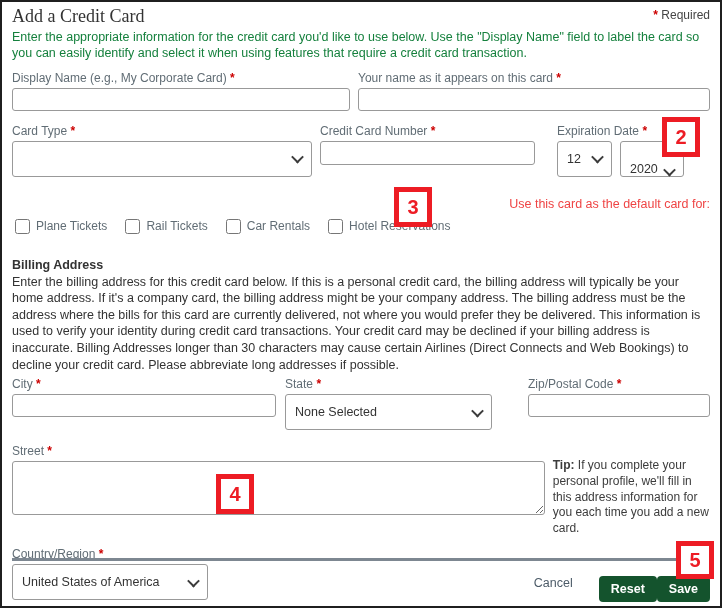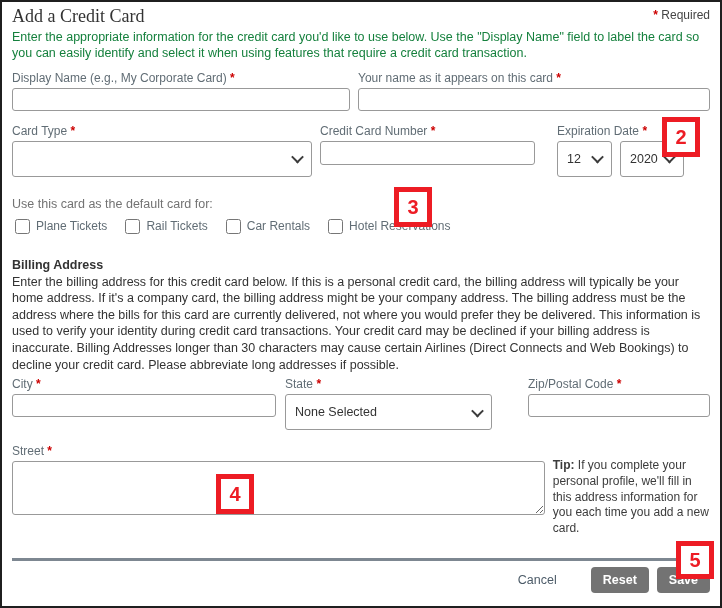--- a/index.html
+++ b/index.html
@@ -19,38 +19,38 @@
   .txt{
     box-sizing:border-box; width:100%; height:23px; border:1px solid #999;
     border-radius:3px; padding:2px 6px; font:12.5px "Liberation Sans",sans-serif; color:#333; background:#fff; outline:none;
   }
   .select{
     box-sizing:border-box; height:36px; border:1px solid #999; border-radius:3px;
     background:#fff; display:flex; align-items:center; justify-content:space-between;
     padding:0 9px; cursor:default; color:#333;
   }
   .chev{width:7px;height:7px;border-right:2px solid #3c3c3c;border-bottom:2px solid #3c3c3c;transform:rotate(45deg) translate(-1px,-1px);flex:none;}
-  .sect-label{color:#737373; margin-top:20px;}
+  .sect-label{color:#ef4444; margin-top:20px;text-align:right;}
   .cb-row{display:flex; align-items:center; margin-top:8px;}
   .cb-item{display:flex; align-items:center; margin-right:15px;}
   .cb-item input{width:15px; height:15px; margin:0 6px 0 3px;}
   .cb-item span{font-size:12px; color:#616d75; white-space:nowrap;}
   .billing-title{font-weight:bold; color:#333; margin-top:24px;}
   .billing-body{margin:2px 0 0 0; line-height:1.33; color:#333;}
   .street-area{
     box-sizing:border-box; width:100%; height:54px; border:1px solid #999; border-radius:3px;
     resize:both; font:12.5px "Liberation Sans",sans-serif; padding:3px 6px; color:#333; outline:none;
   }
   .tip{font-size:12px; color:#3c3c3c; line-height:1.3; padding-top:14px;}
   .divider{position:absolute; left:10px; right:10px; top:556px; height:0; border-top:3px solid #7d8791;}
-  .footer{position:absolute; right:10px; bottom:13px; display:flex; align-items:center;}
+  .footer{position:absolute; right:10px; bottom:4px; display:flex; align-items:flex-start;}
   .cancel{color:#4c5b68; font-size:12.5px; margin-right:26px; cursor:pointer;}
   .btn{
-    display:inline-block; border:none; border-radius:4px; background:#737373; color:#fff;
-    font:bold 12.5px "Liberation Sans",sans-serif; padding:6px 12px; margin-left:8px; cursor:pointer;
+    display:inline-block; border:none; border-radius:4px; background:#14532d; color:#fff;
+    font:bold 12.5px "Liberation Sans",sans-serif; padding:6px 12px; cursor:pointer;
   }
   .anno{
     position:absolute; box-sizing:border-box; background:#fff; border:5px solid #ed1c24;
     color:#ed1c24; font-weight:bold; font-size:20px; display:flex; align-items:center; justify-content:center;
     width:38px; height:40px; z-index:5;
   }
   .anno2{left:660px; top:115px;}
   .anno3{left:392px; top:185px;}
   .anno4{left:214px; top:472px;}
   .anno5{left:674px; top:539px; height:38px;}
@@ -90,21 +90,21 @@
       <label><span>Credit Card Number</span> <span class="req">*</span></label>
       <input class="txt" style="height: 24px;" value="">
     </div>
     <div class="field">
       <label><span>Expiration Date</span> <span class="req">*</span></label>
       <div style="display:flex;">
         <div class="select" style="width:55px; margin-right:8px;">
           <span>12</span>
           <span class="chev"></span>
         </div>
-        <div class="select" style="width:64px;">
+        <div class="select" style="width:64px;align-items:flex-end;">
           <span>2020</span>
           <span class="chev"></span>
         </div>
       </div>
     </div>
   </div>
 
   <div class="sect-label">Use this card as the default card for:</div>
   <div class="cb-row">
     <label class="cb-item">
@@ -149,20 +149,27 @@
   <div class="row" style="margin-top:14px;">
     <div class="field" style="width:542px; margin-right:8px;">
       <label><span>Street</span> <span class="req">*</span></label>
       <textarea class="street-area" style=""></textarea>
     </div>
     <div class="tip" style="width:160px;">
       <b>Tip:</b><span> If you complete your personal profile, we'll fill in this address information for you each time you add a new card.</span>
     </div>
   </div>
 
+  <div class="field" style="width:196px; margin-top:11px;">
+    <label><span>Country/Region</span> <span class="req">*</span></label>
+    <div class="select">
+      <span>United States of America</span>
+      <span class="chev"></span>
+    </div>
+  </div>
 
   <div class="divider"></div>
 
   <div class="footer">
     <span class="cancel">Cancel</span>
     <button class="btn">Reset</button>
     <button class="btn">Save</button>
   </div>
 
   <div class="anno anno2">2</div>

